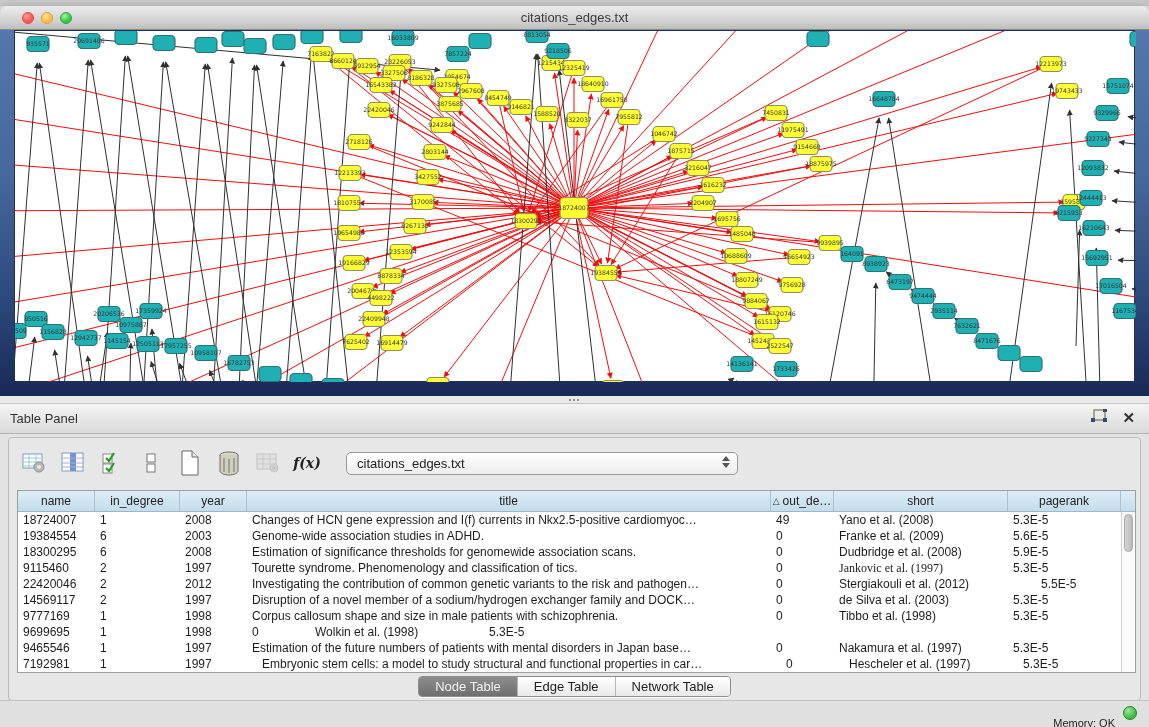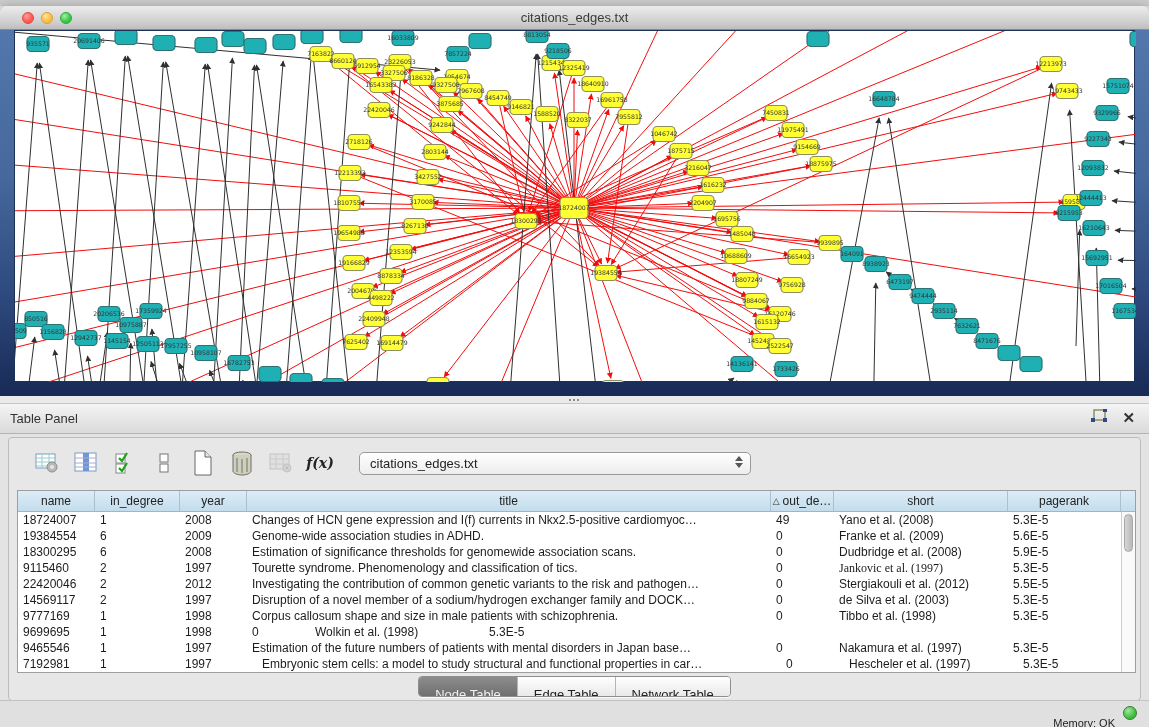--- a/index.html
+++ b/index.html
@@ -35,21 +35,21 @@
 
   
   .panel-header { position:absolute; left:0; top:404px; width:1149px; height:30px;
                   background:linear-gradient(#f4f4f4,#dadada); border-bottom:1px solid #b4b4b4; }
   .panel-title { position:absolute; left:10px; top:7px; font-size:13px; color:#333; }
   .panel-actions { position:absolute; right:14px; top:5px; display:flex; gap:14px; align-items:center; }
   .panel-body { position:absolute; left:0; top:434px; width:1149px; height:293px; background:#e3e3e3; }
   .tool-group { position:absolute; left:8px; top:3px; width:1133px; height:264px;
                 border:1px solid #bcbcbc; border-radius:4px; background:#e7e7e7; }
 
-  .toolbar { position:absolute; left:24px; top:10px; height:30px; display:flex; align-items:center; gap:11px; }
+  .toolbar { position:absolute; left:11px; top:10px; height:30px; display:flex; align-items:center; gap:11px; }
   .tbtn { width:28px; height:26px; display:flex; align-items:center; justify-content:center; }
   .fx { font-family:"DejaVu Serif", serif; font-style:italic; font-weight:bold; font-size:14px; color:#222; }
   .net-select { margin-left:14px; width:392px; height:23px; border:1px solid #9a9a9a; border-radius:5px;
                 background:linear-gradient(#ffffff,#ededed); position:relative;
                 font-size:13px; color:#222; line-height:21px; padding-left:10px; }
   .net-select .arrows { position:absolute; right:7px; top:3px; display:flex; flex-direction:column; gap:2px; }
   .net-select .arrows i { display:block; width:0; height:0; border-left:4px solid transparent; border-right:4px solid transparent; }
   .net-select .arrows .up { border-bottom:5px solid #555; }
   .net-select .arrows .dn { border-top:5px solid #555; }
 
@@ -65,21 +65,21 @@
   .td { flex:0 0 auto; font-size:12px; color:#1c1c1c; padding-left:5px;
         white-space:nowrap; overflow:hidden; line-height:16px; }
   .vscroll { position:absolute; right:0; top:21px; bottom:0; width:14px;
              background:#fafafa; border-left:1px solid #d0d0d0; }
   .vthumb { position:absolute; left:2px; top:2px; width:9px; height:38px; border-radius:5px;
             background:linear-gradient(90deg,#d6d6d6,#b9b9b9); border:1px solid #a8a8a8; }
 
   .tabs-row { position:absolute; left:0; top:238px; width:100%; display:flex; justify-content:center; }
   .seg { display:flex; border:1px solid #8e8e8e; border-radius:4px; overflow:hidden; height:21px;
          box-shadow:0 1px 0 rgba(255,255,255,.7); }
-  .seg-btn { font-size:13px; padding:8px 16px; line-height:20px; color:#222;
+  .seg-btn { font-size:13px; padding:0 16px; line-height:20px; color:#222;
              background:linear-gradient(#ffffff,#e9e9e9); border-right:1px solid #b5b5b5; }
   .seg-btn:last-child { border-right:none; }
   .seg-btn.sel { background:linear-gradient(#8d8d8d,#6f6f6f); color:#f2f2f2; }
 
   
   .statusbar { position:absolute; left:0; top:700px; width:1149px; height:27px; background:#e0e0e0;
                border-top:1px solid #c2c2c2; }
   .mem { position:absolute; right:34px; top:7px; font-size:11px; color:#222;margin-top:9px; }
   .mem-dot { position:absolute; right:12px; top:5px; width:14px; height:14px; border-radius:50%;
              border:1px solid #2f7d2f; }
@@ -623,21 +623,21 @@
               <div class="td" style="width: 85px;">1</div>
               <div class="td" style="width: 67px;">2008</div>
               <div class="td" style="width: 524px;">Changes of HCN gene expression and I(f) currents in Nkx2.5-positive cardiomyoc…</div>
               <div class="td" style="width: 63px;">49</div>
               <div class="td" style="width: 174px;">Yano et al. (2008)</div>
               <div class="td" style="width: 113px;">5.3E-5</div>
             </div>
             <div class="tr">
               <div class="td" style="width: 77px;">19384554</div>
               <div class="td" style="width: 85px;">6</div>
-              <div class="td" style="width: 67px;">2009</div>
+              <div class="td" style="width: 67px;">2003</div>
               <div class="td" style="width: 524px;">Genome-wide association studies in ADHD.</div>
               <div class="td" style="width: 63px;">0</div>
               <div class="td" style="width: 174px;">Franke et al. (2009)</div>
               <div class="td" style="width: 113px;">5.6E-5</div>
             </div>
             <div class="tr">
               <div class="td" style="width: 77px;">18300295</div>
               <div class="td" style="width: 85px;">6</div>
               <div class="td" style="width: 67px;">2008</div>
               <div class="td" style="width: 524px;">Estimation of significance thresholds for genomewide association scans.</div>
@@ -654,21 +654,21 @@
               <div class="td" style="width: 174px; font-family: Liberation Serif, serif;">Jankovic et al. (1997)</div>
               <div class="td" style="width: 113px;">5.3E-5</div>
             </div>
             <div class="tr">
               <div class="td" style="width: 77px;">22420046</div>
               <div class="td" style="width: 85px;">2</div>
               <div class="td" style="width: 67px;">2012</div>
               <div class="td" style="width: 524px;">Investigating the contribution of common genetic variants to the risk and pathogen…</div>
               <div class="td" style="width: 63px;">0</div>
               <div class="td" style="width: 174px;">Stergiakouli et al. (2012)</div>
-              <div class="td" style="width: 113px;">5.5E-5</div>
+              <div class="td" style="width: 113px; margin-left: 28px;">5.5E-5</div>
             </div>
             <div class="tr">
               <div class="td" style="width: 77px;">14569117</div>
               <div class="td" style="width: 85px;">2</div>
               <div class="td" style="width: 67px;">1997</div>
               <div class="td" style="width: 524px;">Disruption of a novel member of a sodium/hydrogen exchanger family and DOCK…</div>
               <div class="td" style="width: 63px;">0</div>
               <div class="td" style="width: 174px;">de Silva et al. (2003)</div>
               <div class="td" style="width: 113px;">5.3E-5</div>
             </div>

